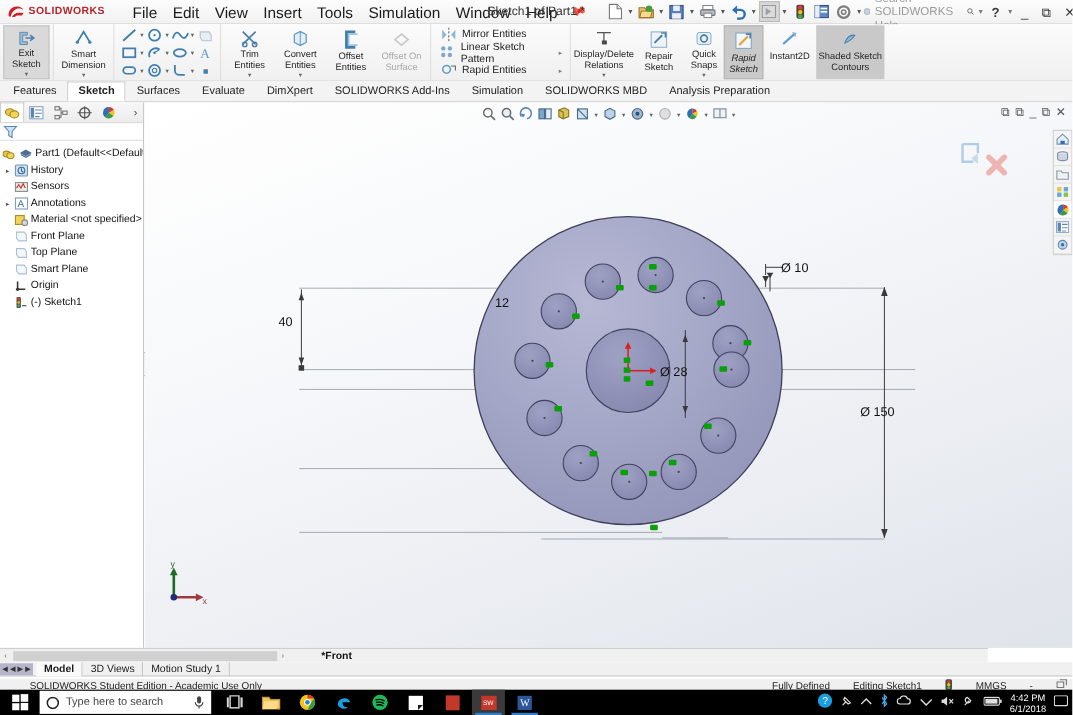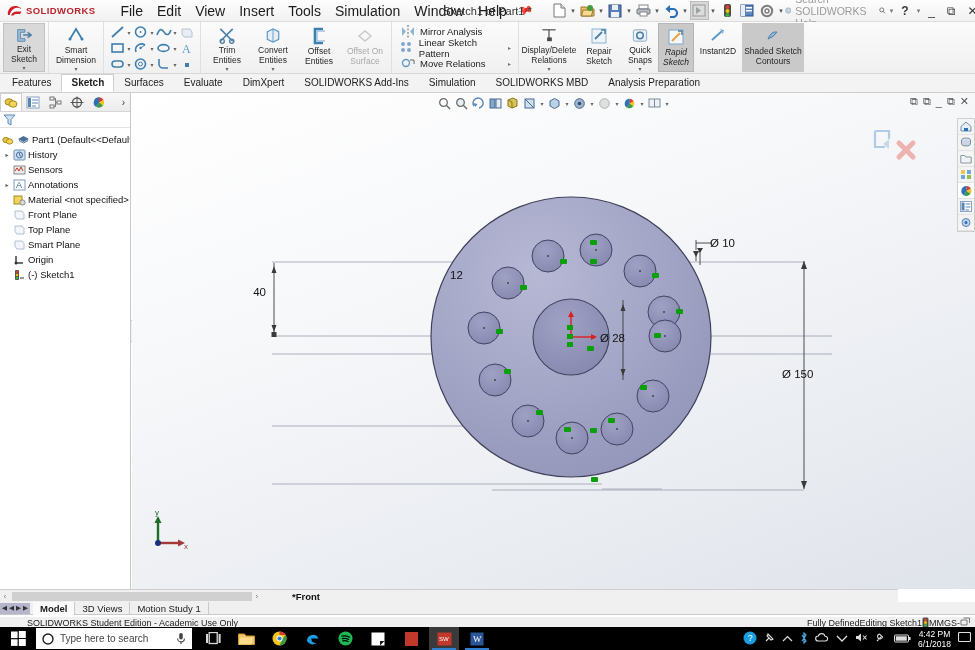--- a/index.html
+++ b/index.html
@@ -118,21 +118,21 @@
   .tb-cfg { font-size:9.5px; font-weight:bold; color:#111; margin-left:30px;}
 
   .tabbar { position:absolute; left:0; top:602px; width:975px; height:13px; background:#f0f0f0; display:flex; align-items:center; border-bottom:1px solid #c9c9c9;}
   .navarrows { display:flex; align-items:center; gap:0px; background:#b5b5cc; height:11px; padding:0 1px; margin-right:3px;}
   .navarrows span { font-size:6.5px; color:#333; padding:0 1px;}
   .dtab { font-size:9.5px; padding:0 7px; color:#1a1a1a; border-right:1px solid #c9c9c9; height:13px; line-height:13px;}
   .dtab.active { font-weight:bold; background:#fafafa; }
 
   .statusbar { position:absolute; left:0; top:617px; width:975px; height:12px; background:#f0f0f0; display:flex; align-items:center; font-size:9px; color:#222;padding-left:24px; }
   .sb-left { padding-left:3px; }
-  .sb-right { margin-left:auto; display:flex; align-items:center; gap:0; padding-right:4px;text-decoration:underline;}
+  .sb-right { margin-left:auto; display:flex; align-items:center; gap:21px; padding-right:4px;text-decoration:underline;}
 
   
   .taskbar { position:absolute; left:0; top:627px; width:975px; height:23px; background:#000000; display:flex; align-items:center; }
   .startbtn { width:36px; height:23px; display:flex; align-items:center; justify-content:center;}
   .tsearch { width:156px; height:21px; background:#ffffff; display:flex; align-items:center; padding:0 6px; gap:6px; }
   .tsearch .txt { font-size:10px; color:#444; }
   .tbicons { display:flex; align-items:center; gap:3px; margin-left:6px;}
   .tbapp { width:30px; height:23px; display:flex; align-items:center; justify-content:center; position:relative;}
   .tbapp.act::after { content:""; position:absolute; bottom:0; left:3px; right:3px; height:2px; background:#2f7fd1;}
   .tray { margin-left:auto; display:flex; align-items:center; gap:7px; padding-right:4px; color:#ffffff;}
@@ -426,42 +426,42 @@
     <div class="rgrp">
       <div class="listgrp">
         <div class="lrow" style="width:112px">
           <span class="gi">
               <svg width="14" height="13" viewBox="0 0 14 13">
                 <path d="M1 2 L5 6.5 L1 11z" fill="#8fb8d4"></path>
                 <path d="M13 2 L9 6.5 L13 11z" fill="#8fb8d4"></path>
                 <line x1="7" y1="0" x2="7" y2="13" stroke="#666" stroke-dasharray="2 1.5"></line>
               </svg>
             </span>
-          <span class="ltxt">Mirror Analysis</span>
+          <span class="ltxt">Mirror Entities</span>
         </div>
         <div class="lrow" style="width:112px">
           <span class="gi">
               <svg width="14" height="13" viewBox="0 0 14 13">
                 <circle cx="3" cy="3" r="2" fill="#7fa8cc"></circle>
                 <circle cx="9" cy="3" r="2" fill="#7fa8cc"></circle>
                 <circle cx="3" cy="9" r="2" fill="#7fa8cc"></circle>
                 <circle cx="9" cy="9" r="2" fill="#7fa8cc"></circle>
               </svg>
             </span>
           <span class="ltxt">Linear Sketch Pattern</span>
           <span class="lcar">▸</span>
         </div>
         <div class="lrow" style="width:112px">
           <span class="gi">
               <svg width="14" height="13" viewBox="0 0 14 13">
                 <circle cx="5" cy="6" r="3.5" fill="none" stroke="#5f9bc6" stroke-width="1.4"></circle>
                 <path d="M9 3 h4 v4" fill="none" stroke="#666"></path>
               </svg>
             </span>
-          <span class="ltxt">Move Relations</span>
+          <span class="ltxt">Rapid Entities</span>
           <span class="lcar">▸</span>
         </div>
       </div>
     </div>
 
     <div class="rgrp" style="border-right:none">
       <div class="mbtn" style="width:54px">
         <svg class="icoN" viewBox="0 0 20 20">
             <line x1="3" y1="4" x2="17" y2="4" stroke="#555" stroke-width="1.3"></line>
             <line x1="10" y1="4" x2="10" y2="13" stroke="#555" stroke-width="1.3"></line>

